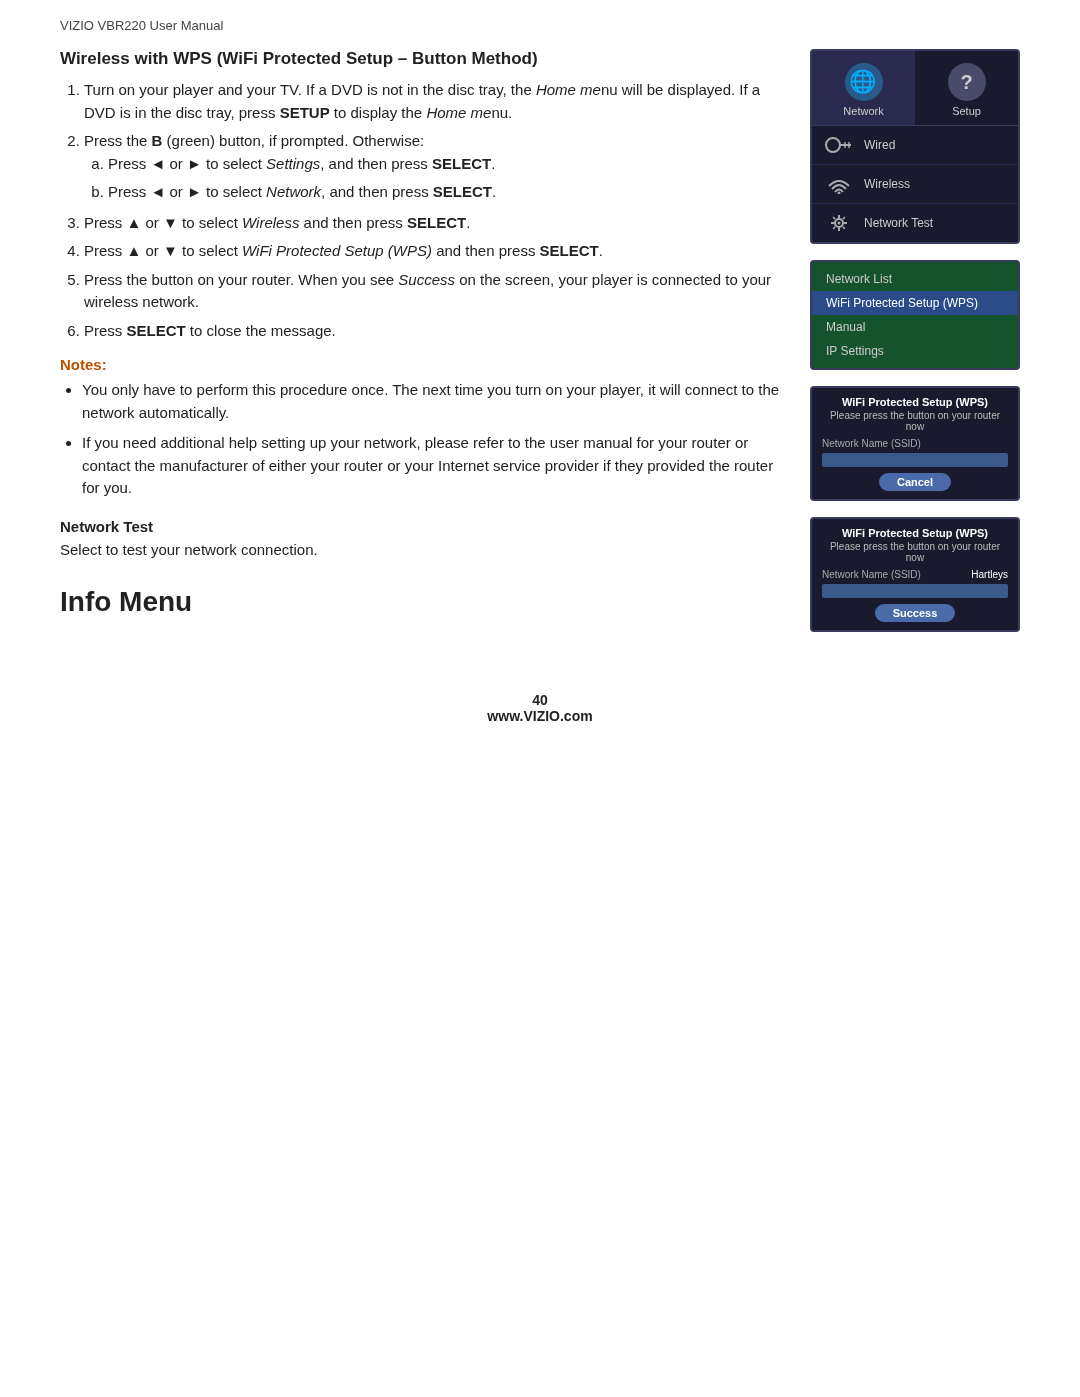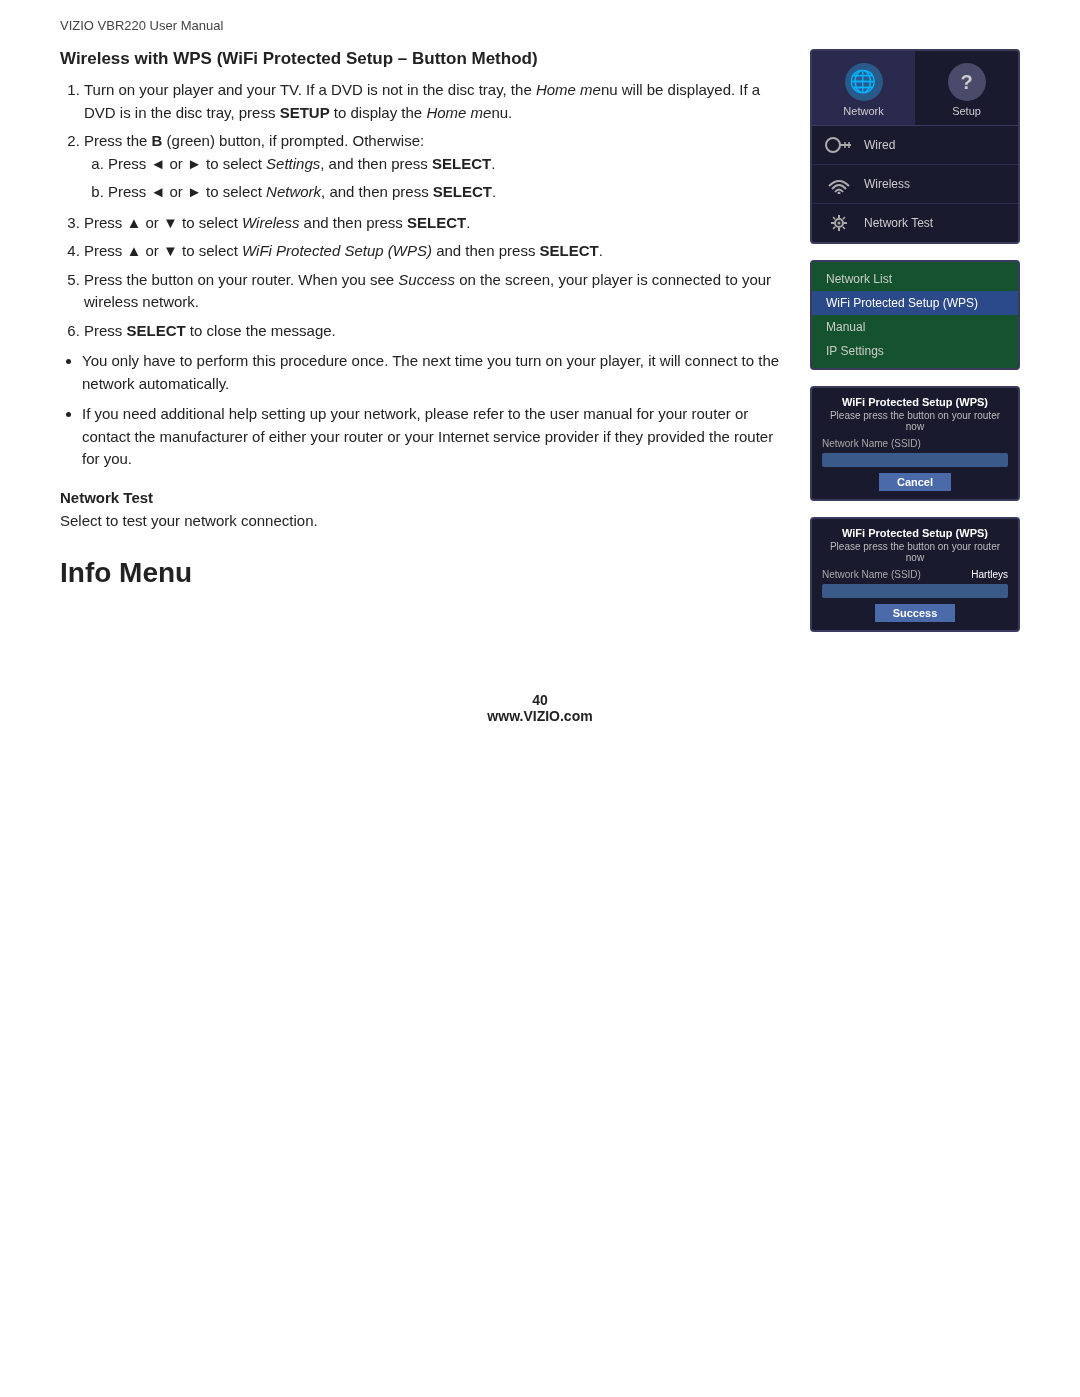--- a/index.html
+++ b/index.html
@@ -250,21 +250,21 @@
       height: 14px;
       background: #3a5a8a;
       border-radius: 2px;
       margin-bottom: 6px;
     }
 
     .wps-btn {
       display: block;
       margin: 0 auto;
       padding: 3px 18px;
-      border-radius: 0;
+      border-radius: 9px;
       font-size: 11px;
       font-weight: bold;
       border: none;
       cursor: pointer;
     }
 
     .wps-btn-cancel {
       background: #4a6aaa;
       color: #fff;
     }
@@ -314,20 +314,21 @@
             <li>Press ◄ or ► to select <em>Settings</em>, and then press <strong>SELECT</strong>.</li>
             <li>Press ◄ or ► to select <em>Network</em>, and then press <strong>SELECT</strong>.</li>
           </ol>
         </li>
         <li>Press ▲ or ▼ to select <em>Wireless</em> and then press <strong>SELECT</strong>.</li>
         <li>Press ▲ or ▼ to select <em>WiFi Protected Setup (WPS)</em> and then press <strong>SELECT</strong>.</li>
         <li>Press the button on your router. When you see <em>Success</em> on the screen, your player is connected to your wireless network.</li>
         <li>Press <strong>SELECT</strong> to close the message.</li>
       </ol>
 
+      <div class="notes-label">Notes:</div>
       <ul class="bullet-list">
         <li>You only have to perform this procedure once. The next time you turn on your player, it will connect to the network automatically.</li>
         <li>If you need additional help setting up your network, please refer to the user manual for your router or contact the manufacturer of either your router or your Internet service provider if they provided the router for you.</li>
       </ul>
     </div>
 
     <div>
       <div class="section-subtitle">Network Test</div>
       <p>Select to test your network connection.</p>
     </div>

